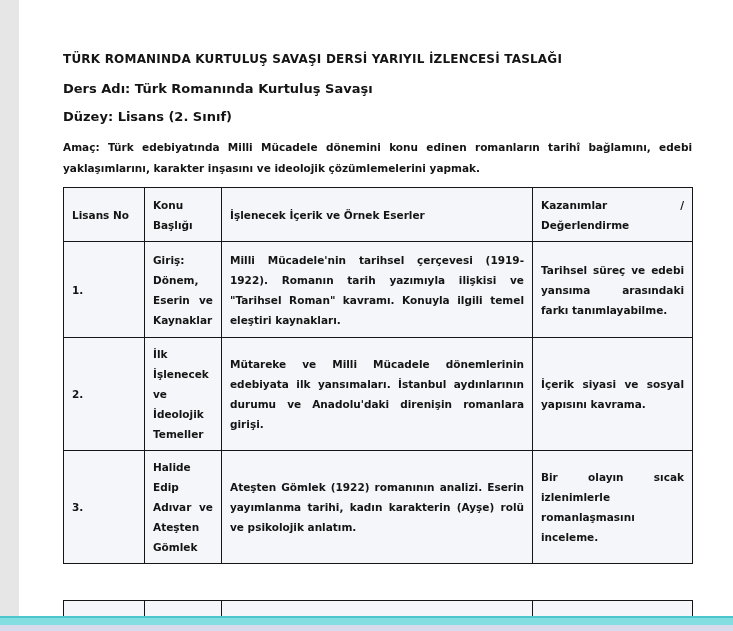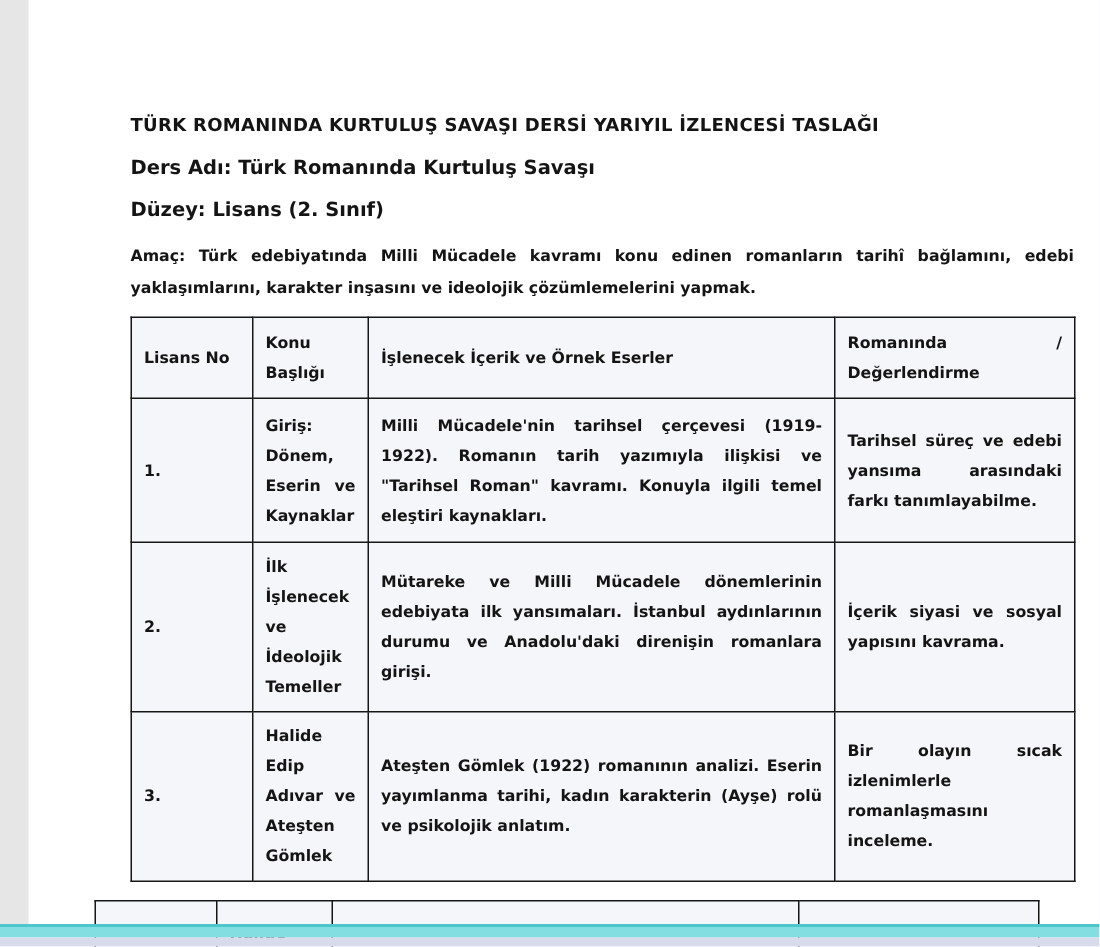--- a/index.html
+++ b/index.html
@@ -10,21 +10,21 @@
     overflow:hidden;
     font-family:"DejaVu Sans", sans-serif;
     font-weight:700;
     color:#141414;
   }
   .side-strip {
     position:absolute; left:0; top:0;
     width:19px; height:617px;
   }
   .doc-page {
-    position:absolute; left:63px; top:76px; width:629px;margin-left:24px;
+    position:absolute; left:63px; top:52px; width:629px;
   }
   .doc-title {
     font-size:12px; line-height:14px;
     letter-spacing:0.2px;
     margin-bottom:16px;
     white-space:nowrap;
   }
   .meta-line {
     font-size:13px; line-height:14px;
     margin-bottom:13.5px;
@@ -80,35 +80,35 @@
 </style>
 </head>
 <body>
 
 <div class="side-strip" style="background: rgb(230, 230, 230);"></div>
 
 <div class="doc-page">
   <div class="doc-title">TÜRK ROMANINDA KURTULUŞ SAVAŞI DERSİ YARIYIL İZLENCESİ TASLAĞI</div>
   <p class="meta-line">Ders Adı: Türk Romanında Kurtuluş Savaşı</p>
   <p class="meta-line">Düzey: Lisans (2. Sınıf)</p>
-  <p class="purpose-line">Amaç: Türk edebiyatında Milli Mücadele kavramı konu edinen romanların tarihî bağlamını, edebi yaklaşımlarını, karakter inşasını ve ideolojik çözümlemelerini yapmak.</p>
+  <p class="purpose-line">Amaç: Türk edebiyatında Milli Mücadele dönemini konu edinen romanların tarihî bağlamını, edebi yaklaşımlarını, karakter inşasını ve ideolojik çözümlemelerini yapmak.</p>
 
   <table class="syllabus" style="background: rgb(245, 246, 250);">
     <colgroup>
       <col class="c-week">
         <col class="c-topic">
         <col class="c-content">
         <col class="c-outcome">
     </colgroup>
     <thead>
       <tr>
         <th class="col-week">Lisans No</th>
         <th class="col-topic">Konu Başlığı</th>
         <th class="col-content">İşlenecek İçerik ve Örnek Eserler</th>
-        <th class="col-outcome">Romanında / Değerlendirme</th>
+        <th class="col-outcome">Kazanımlar / Değerlendirme</th>
       </tr>
     </thead>
     <tbody>
         <tr>
           <td class="col-week">1.</td>
           <td class="col-topic">Giriş: Dönem, Eserin ve Kaynaklar</td>
           <td class="col-content">Milli Mücadele'nin tarihsel çerçevesi (1919-1922). Romanın tarih yazımıyla ilişkisi ve "Tarihsel Roman" kavramı. Konuyla ilgili temel eleştiri kaynakları.</td>
           <td class="col-outcome">Tarihsel süreç ve edebi yansıma arasındaki farkı tanımlayabilme.</td>
         </tr>
         <tr>

